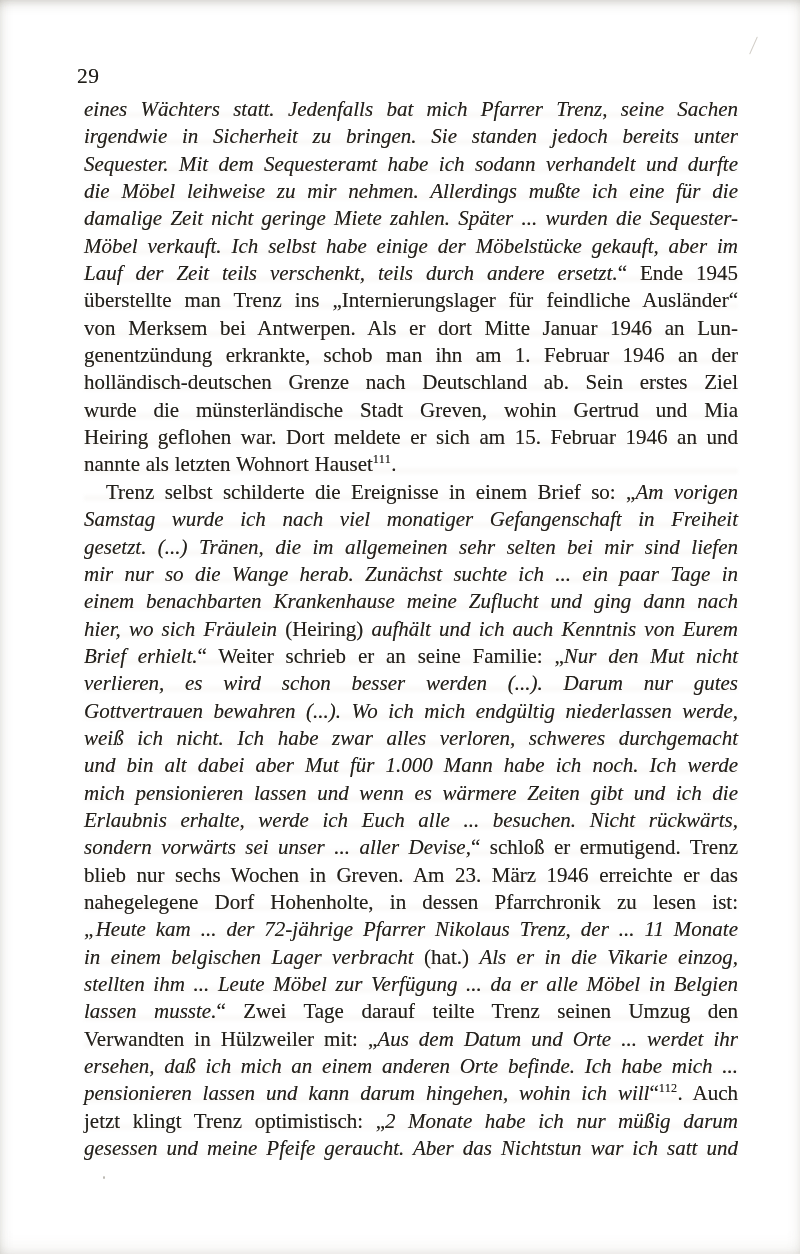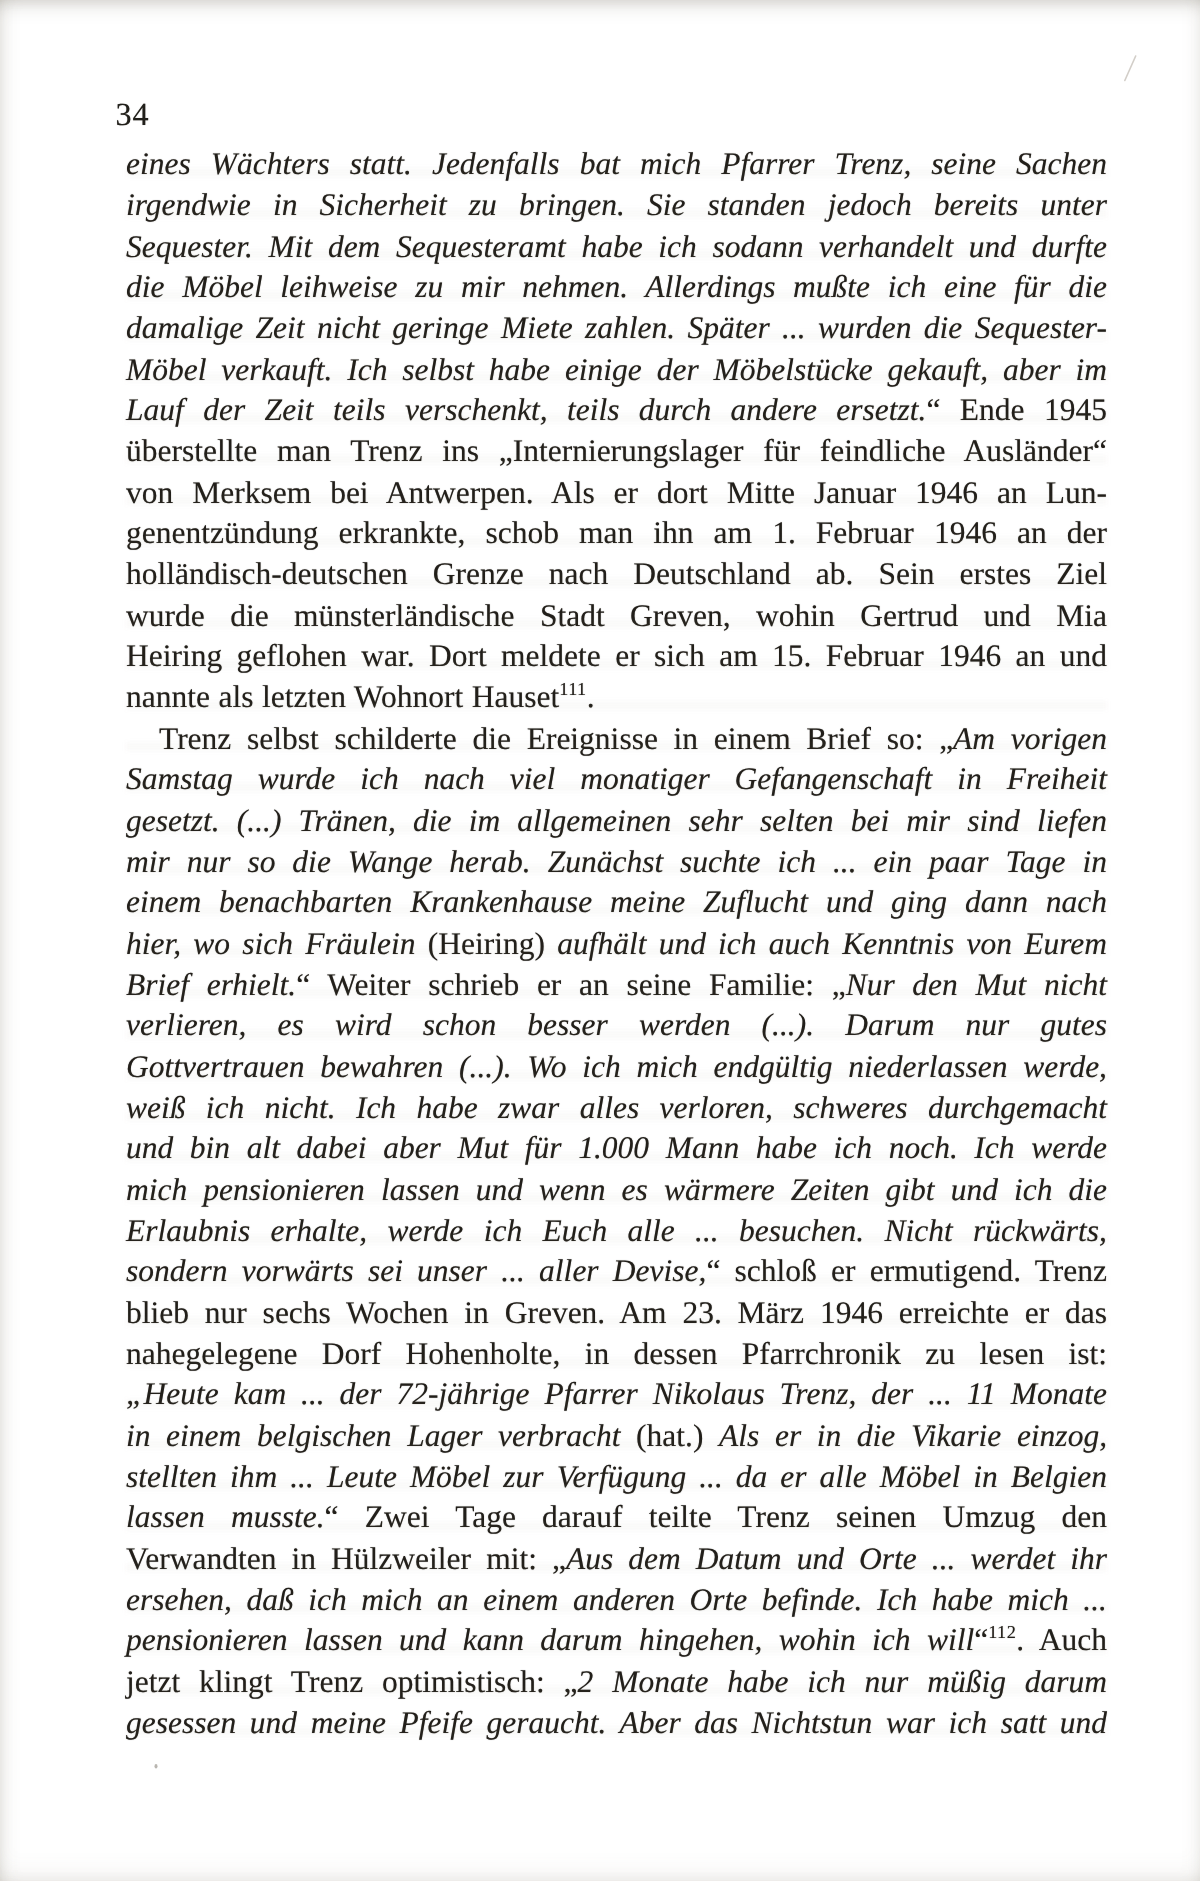--- a/index.html
+++ b/index.html
@@ -102,21 +102,21 @@
         rgba(0,0,0,0) 0px, rgba(0,0,0,0) 16px,
         rgba(150,138,112,0.045) 16px, rgba(150,138,112,0.045) 22px,
         rgba(0,0,0,0) 22px, rgba(0,0,0,0) 27.35px);
     filter: blur(1.5px);
   }
 </style>
 </head>
 <body>
 
 <div class="scan-page">
-  <div class="page-number">34</div>
+  <div class="page-number">29</div>
 
   <div class="page-body">
       <div class="line"><span class="italic">eines Wächters statt. Jedenfalls bat mich Pfarrer Trenz, seine Sachen</span></div>
       <div class="line"><span class="italic">irgendwie in Sicherheit zu bringen. Sie standen jedoch bereits unter</span></div>
       <div class="line"><span class="italic">Sequester. Mit dem Sequesteramt habe ich sodann verhandelt und durfte</span></div>
       <div class="line"><span class="italic">die Möbel leihweise zu mir nehmen. Allerdings mußte ich eine für die</span></div>
       <div class="line"><span class="italic">damalige Zeit nicht geringe Miete zahlen. Später ... wurden die Sequester-</span></div>
       <div class="line"><span class="italic">Möbel verkauft. Ich selbst habe einige der Möbelstücke gekauft, aber im</span></div>
       <div class="line"><span class="italic">Lauf der Zeit teils verschenkt, teils durch andere ersetzt.</span><span class="roman">“ Ende 1945</span></div>
       <div class="line"><span class="roman">überstellte man Trenz ins „Internierungslager für feindliche Ausländer“</span></div>

